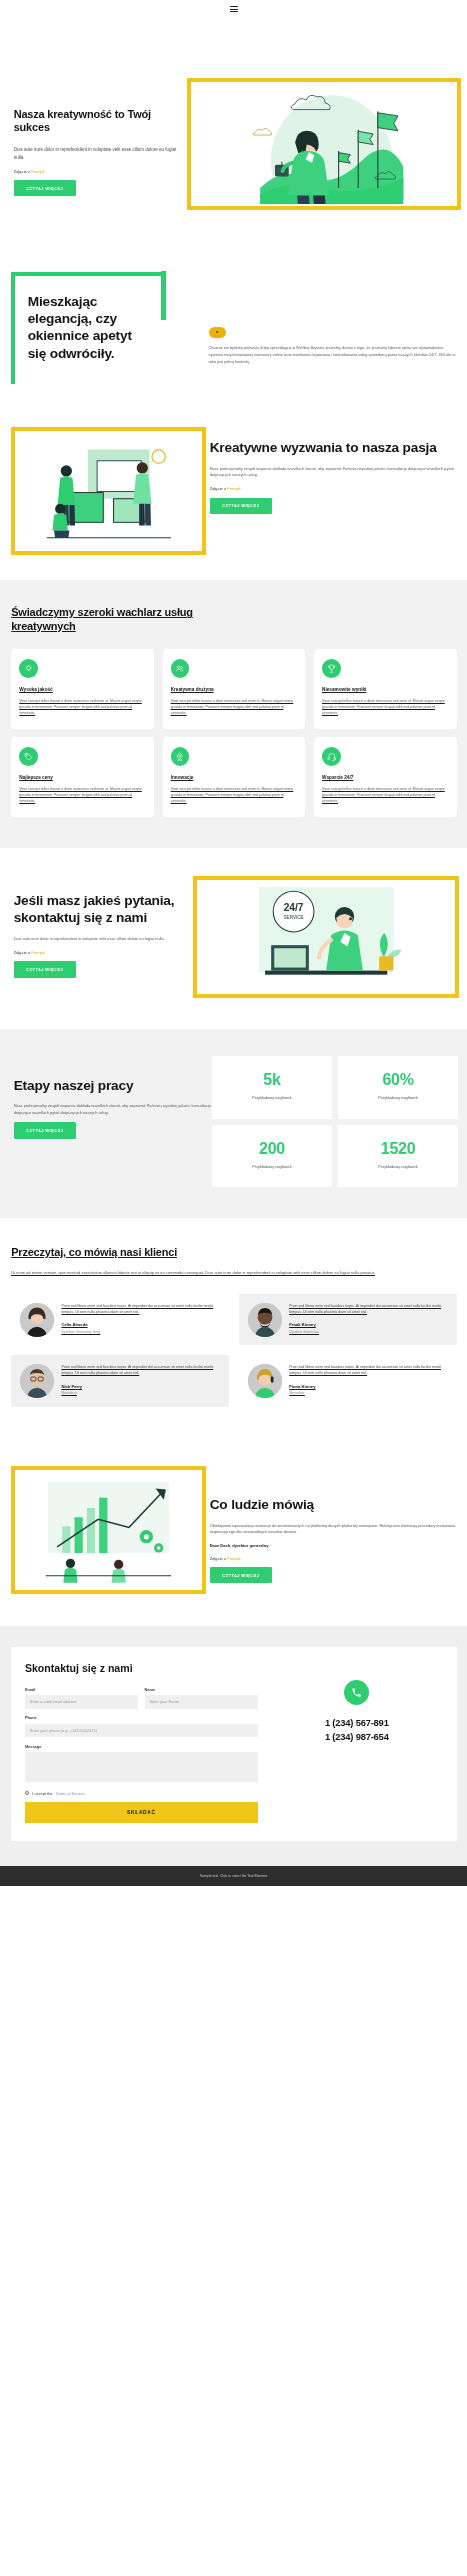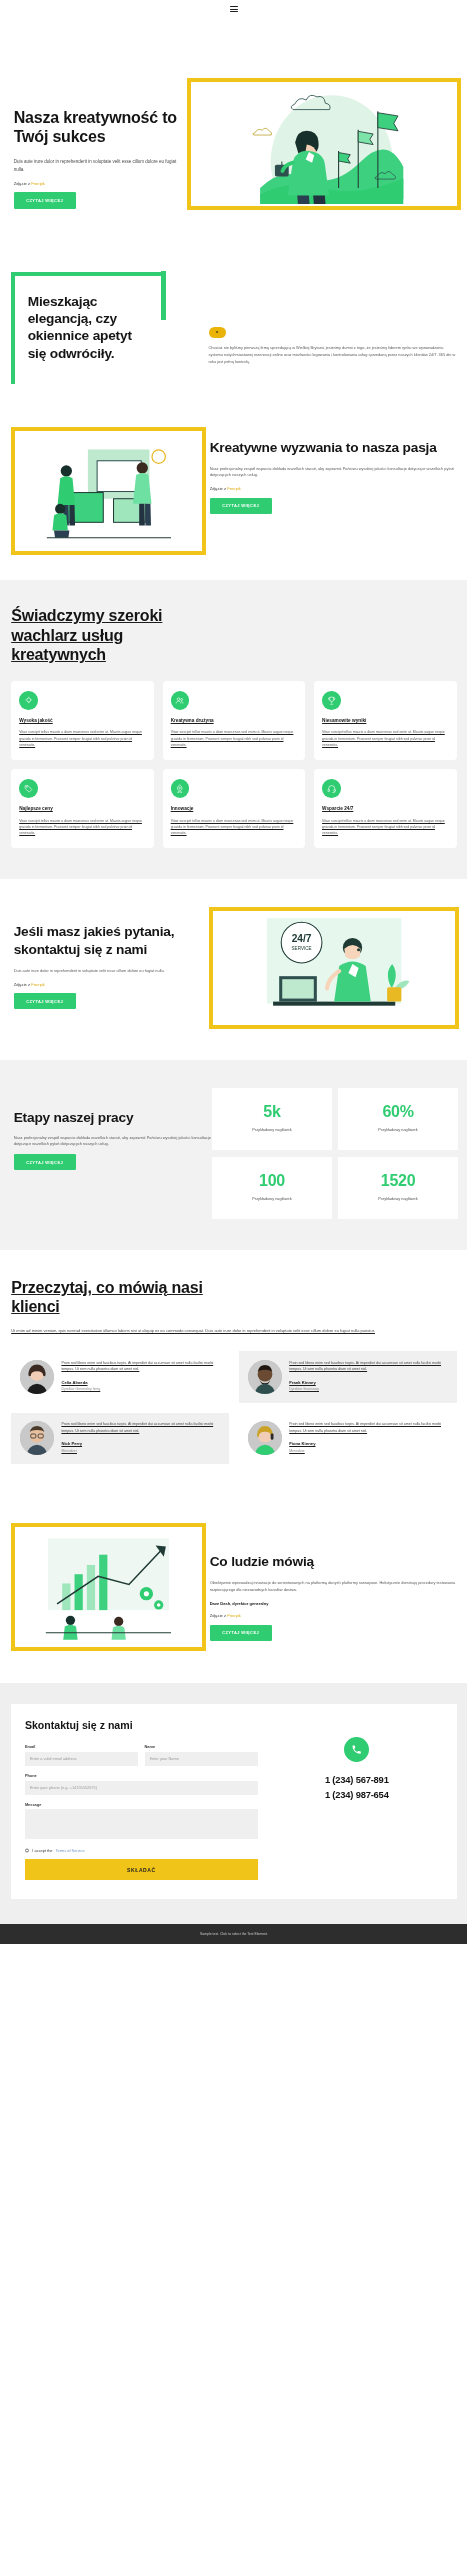--- a/index.html
+++ b/index.html
@@ -12,21 +12,21 @@
   }
   body { width: 468px; overflow-x: hidden; }
 
   
   .wrap { width: 468px; margin: 0 auto; }
   .inner { padding: 0 11.2px; text-decoration: underline; }
   .sec-gray { background: #f2f2f2; }
   .sec-white { background: #ffffff; }
 
   h1, h2, h3 { font-weight: 700; letter-spacing: -0.2px; }
-  .h-xl { font-size: 16px; line-height: 1.22; color: #151515; }
+  .h-xl { font-size: 11px; line-height: 1.22; color: #151515; }
   .h-lg { font-size: 13.7px; line-height: 1.25; color: #151515; }
 
   p.body { font-size: 4.5px; line-height: 1.75; color: #4a4a4a; }
   p.body-sm { font-size: 3.9px; line-height: 1.7; color: #5a5a5a; }
 
   .credit { font-size: 4.1px; color: #3a3a3a; margin-top: 7.5px; }
   .credit a { color: #e0ac12; text-decoration: none; }
 
   .btn-green {
     display: inline-block;
@@ -107,21 +107,21 @@
     width: 18.7px; height: 18.7px; border-radius: 50%;
     background: #2fcc71; display: flex; align-items: center; justify-content: center;
     margin-bottom: 8.7px;
   }
   .svc-icon svg { width: 9.4px; height: 9.4px; fill: none; stroke: #fff; stroke-width: 1.6; }
   .svc-title { font-size: 4.7px; font-weight: 700; color: #151515; margin-bottom: 6.2px; }
   .svc-text { font-size: 3.5px; line-height: 1.75; color: #5c5c5c; }
 
   
   .cta247 { display: flex; padding: 28px 0 31px; align-items: flex-start; }
-  .cta247 .col-txt { width: 209px; padding-left: 13.7px; padding-top: 16px; }
+  .cta247 .col-txt { width: 193px; padding-left: 13.7px; padding-top: 16px; }
   .cta247 .col-img { flex: 1; padding-right: 8.7px; text-align: right; }
 
   
   .stats-sec { display: flex; padding: 27.4px 0 31px; align-items: flex-start; }
   .stats-left { width: 212px; padding-left: 13.7px; padding-top: 21px; }
   .stats-right { flex: 1; padding-right: 10px; display: grid; grid-template-columns: 1fr 1fr; gap: 6.2px; }
   .stat-card { background: #ffffff; padding: 16px 6.2px 18.7px; text-align: center; }
   .stat-num { font-size: 16px; font-weight: 700; color: #2fcc71; line-height: 1; letter-spacing: -0.3px; }
   .stat-lbl { font-size: 3.9px; color: #555; margin-top: 6.9px; }
 
@@ -421,21 +421,21 @@
   <div class="stats-right">
     <div class="stat-card">
       <div class="stat-num">5k</div>
       <div class="stat-lbl">Przykładowy nagłówek</div>
     </div>
     <div class="stat-card">
       <div class="stat-num">60%</div>
       <div class="stat-lbl">Przykładowy nagłówek</div>
     </div>
     <div class="stat-card">
-      <div class="stat-num">100</div>
+      <div class="stat-num">200</div>
       <div class="stat-lbl">Przykładowy nagłówek</div>
     </div>
     <div class="stat-card">
       <div class="stat-num">1520</div>
       <div class="stat-lbl">Przykładowy nagłówek</div>
     </div>
   </div>
 </section>
 
 <section class="wrap testi sec-white">

